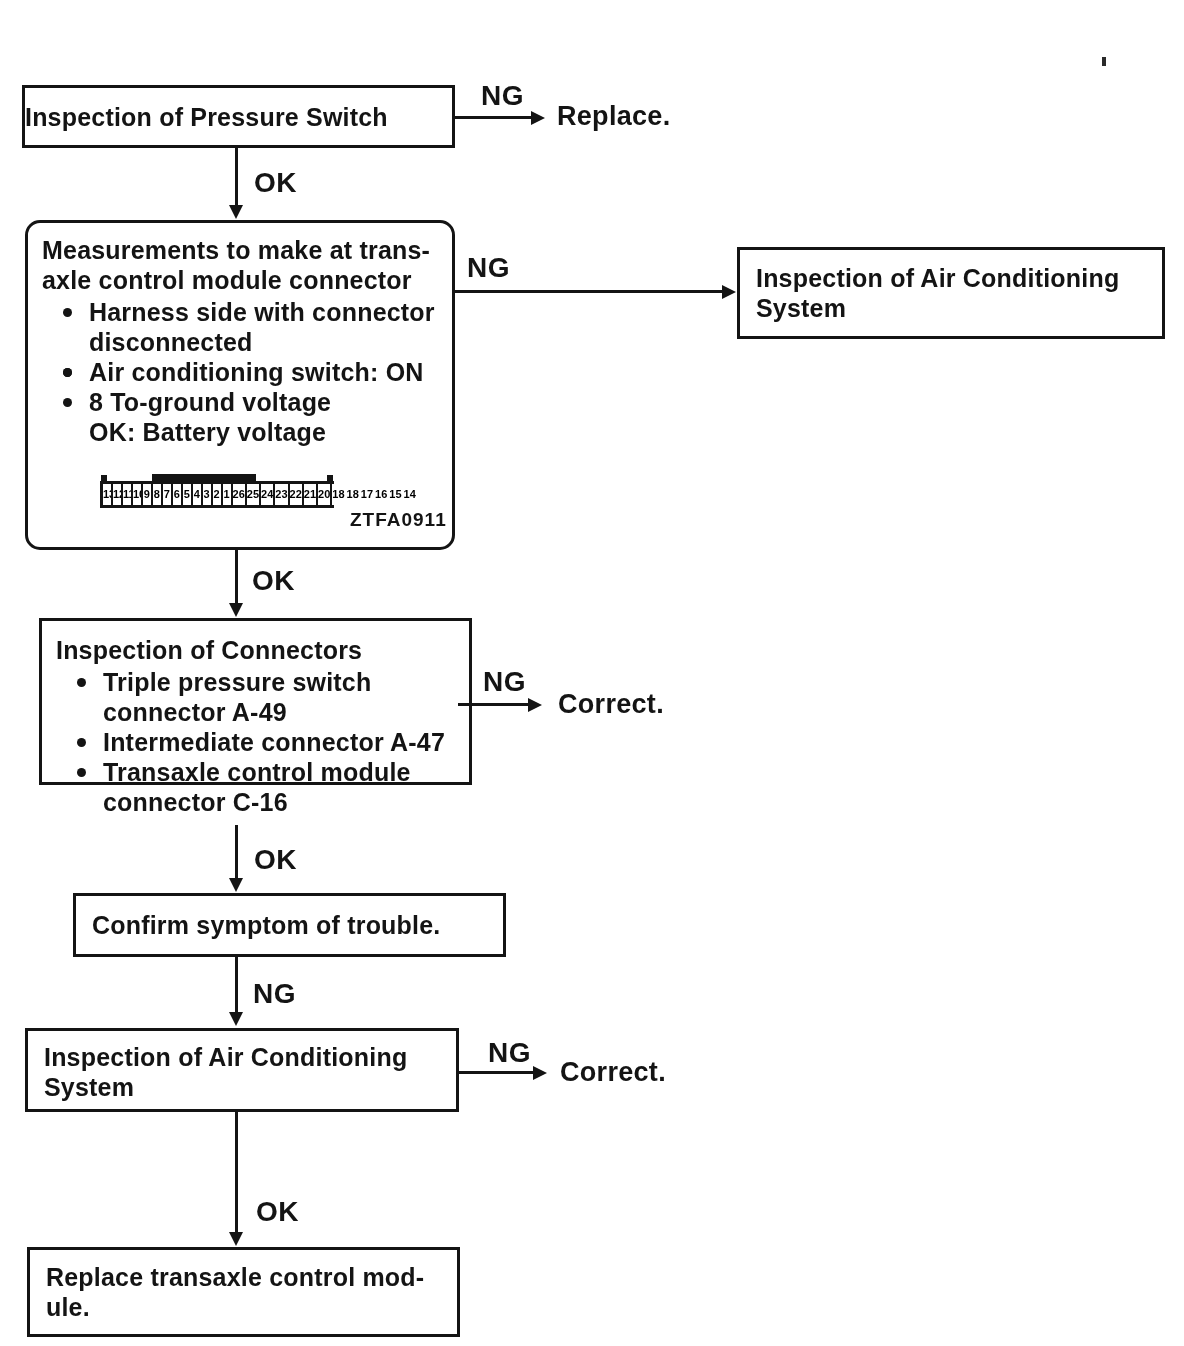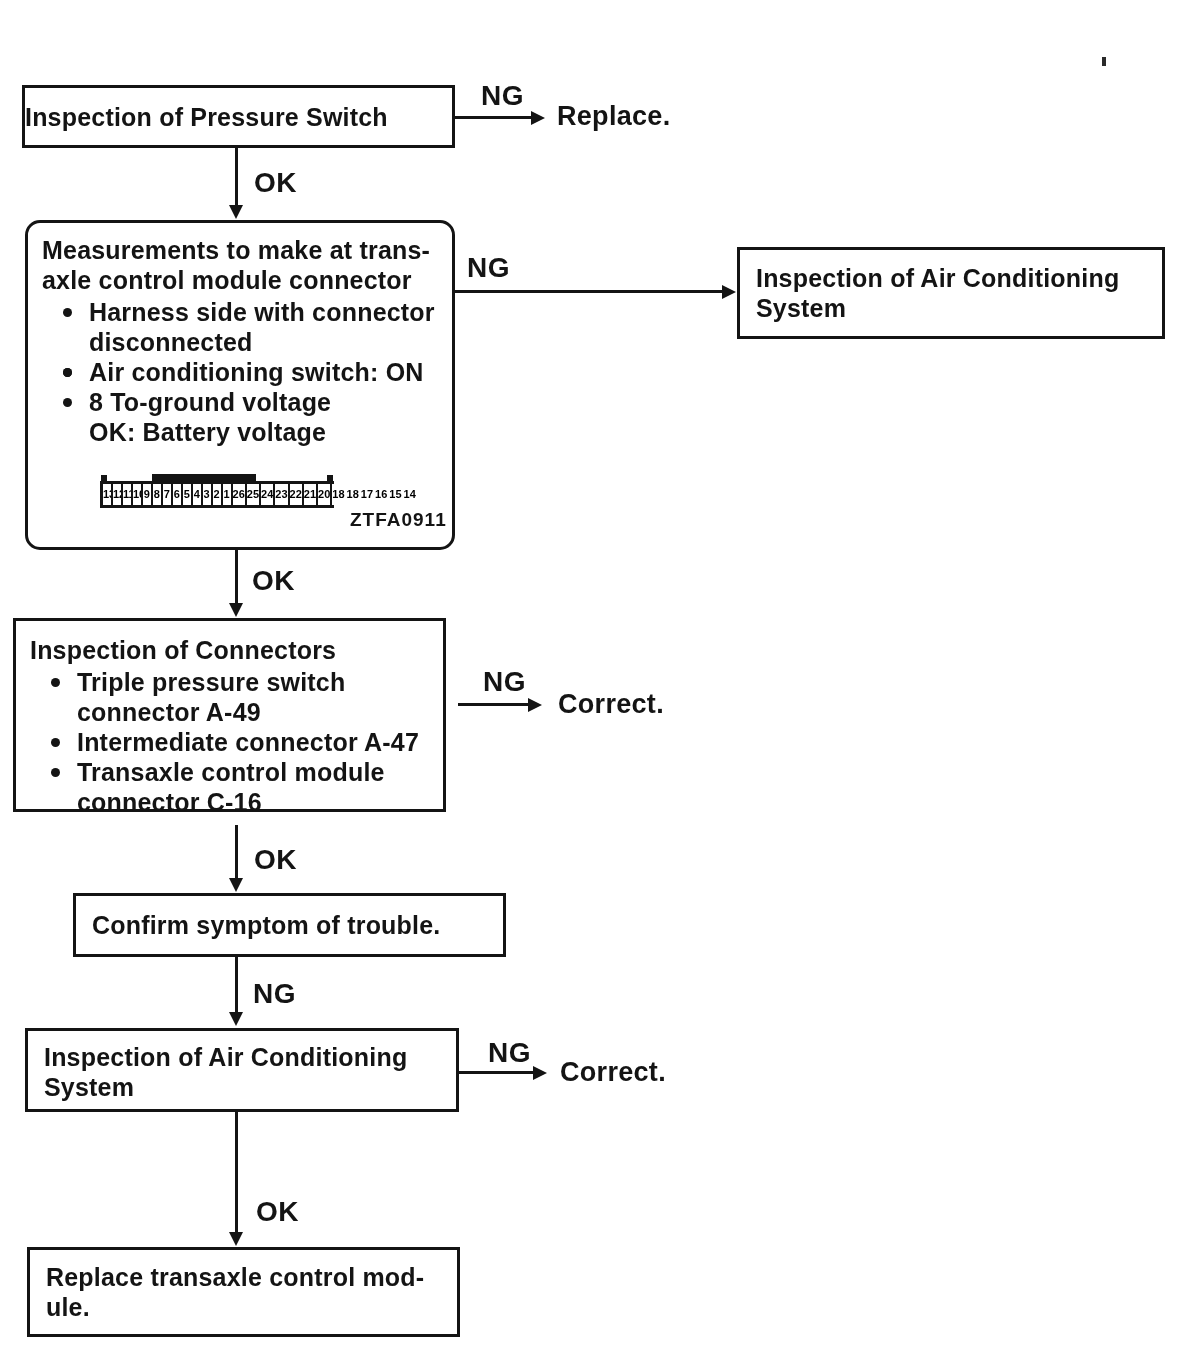--- a/index.html
+++ b/index.html
@@ -176,21 +176,21 @@
 
   <div class="node" style="left:737px; top:247px; width:428px; height:92px; padding:13px 8px 0 16px;">
     <div class="node-text">Inspection of Air Conditioning
 System</div>
   </div>
 
   <div class="vline" style="left:235px; top:550px; height:55px;"></div>
   <div class="arrow-down" style="left:229px; top:603px;"></div>
   <div class="flow-label" style="left:252px; top:565px;">OK</div>
 
-  <div class="node" style="left:13px; top:618px; width:433px; height:194px; padding:14px 6px 0 14px;">
+  <div class="node" style="left:39px; top:618px; width:433px; height:167px; padding:14px 6px 0 14px;">
     <div class="node-text">Inspection of Connectors</div>
     <div class="bullets">
       <div class="bullet-item">
         <span class="dot"></span>
         <div class="node-text">Triple pressure switch
 connector A-49</div>
       </div>
       <div class="bullet-item">
         <span class="dot"></span>
         <div class="node-text">Intermediate connector A-47</div>

